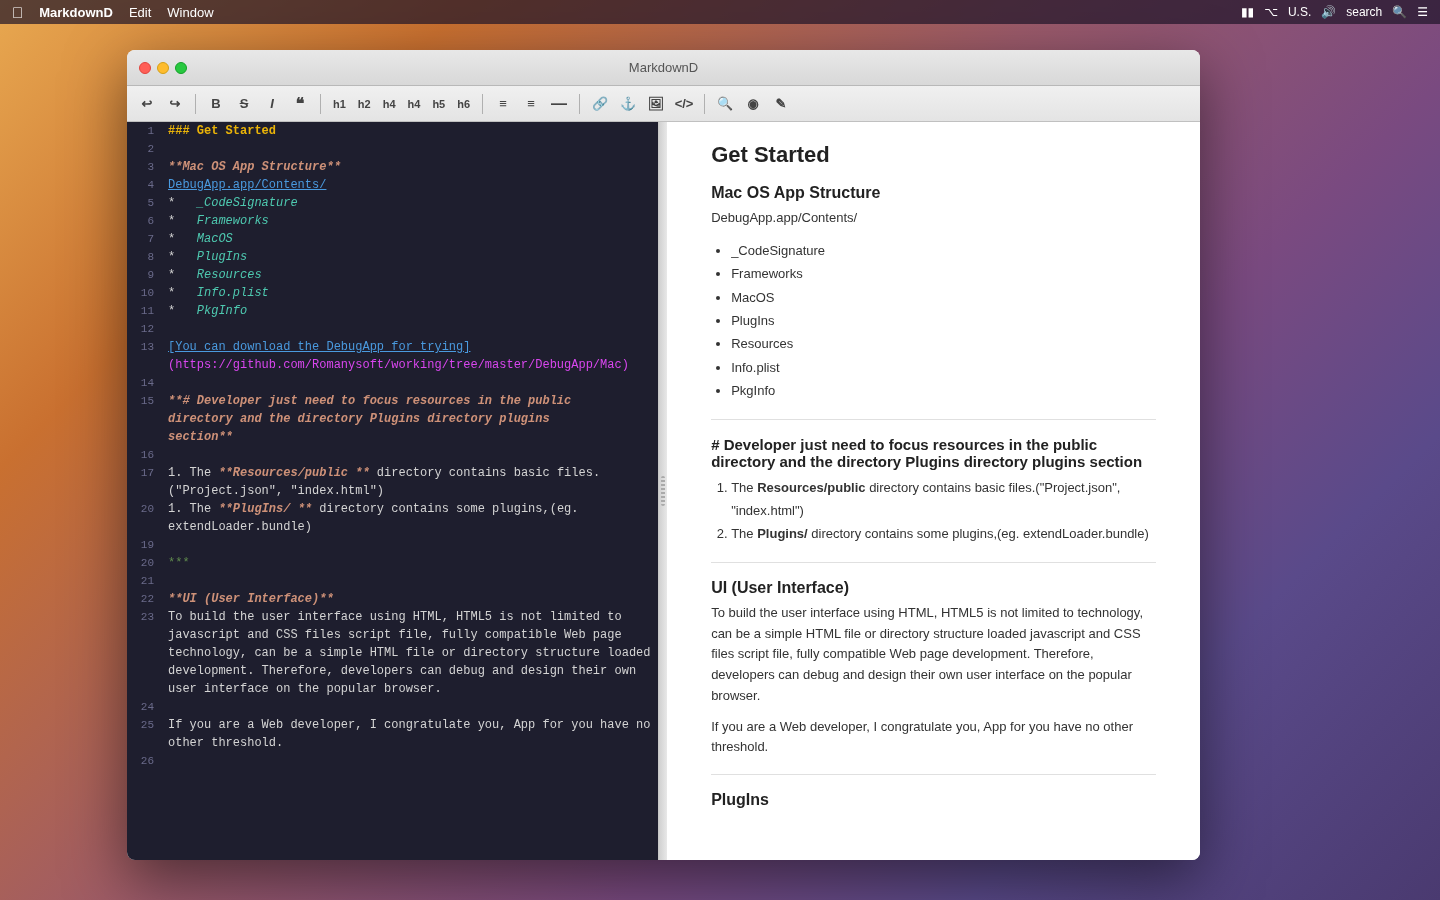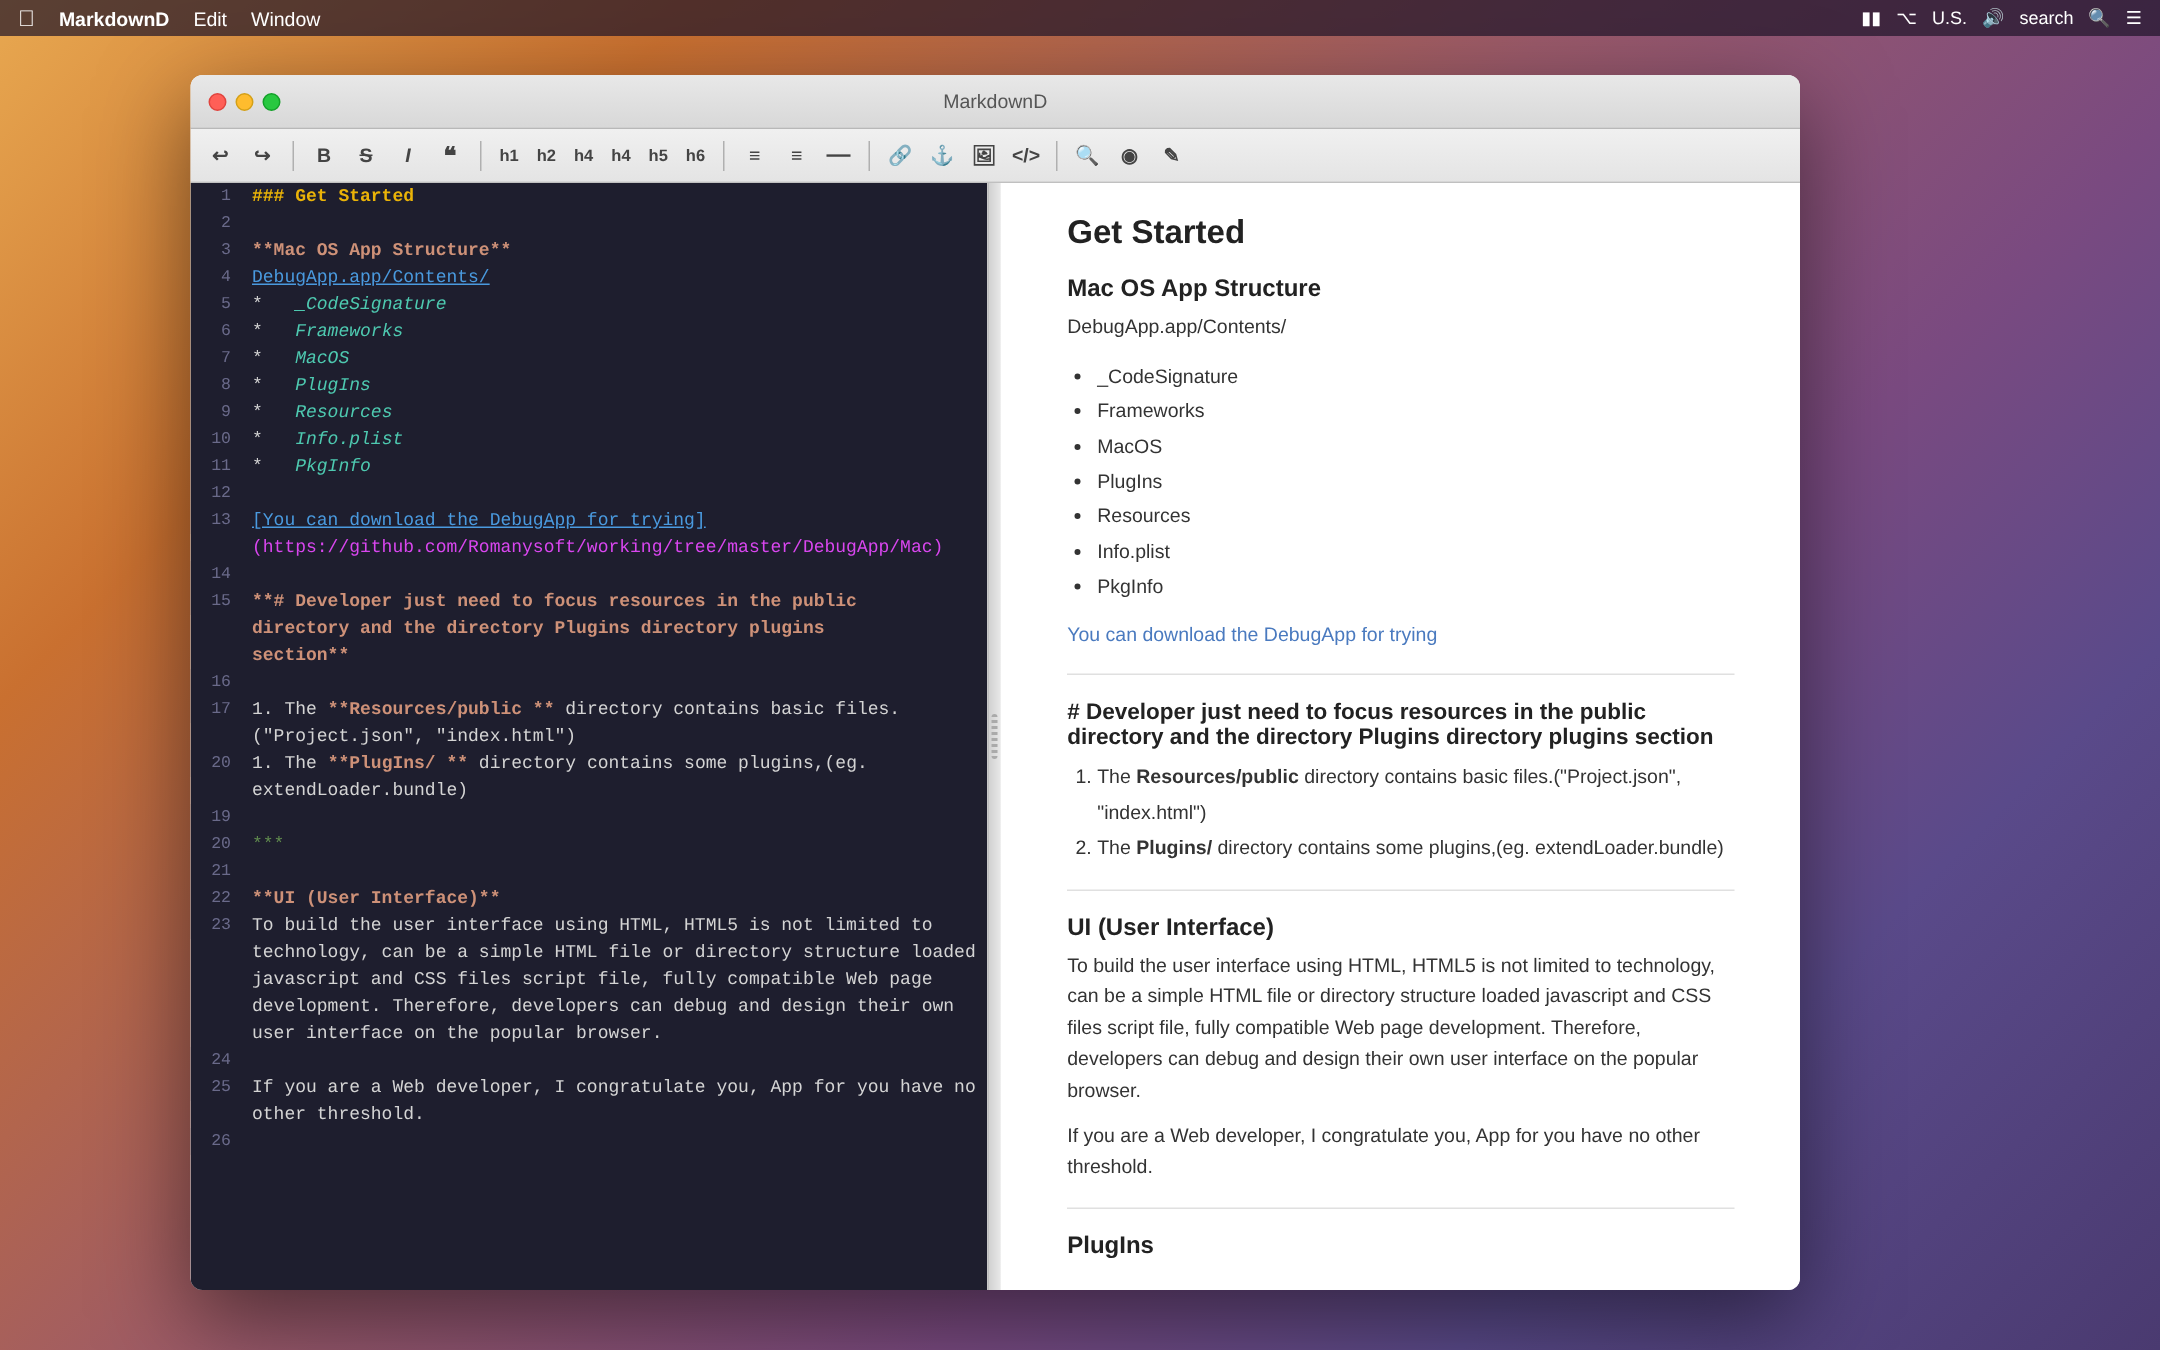--- a/index.html
+++ b/index.html
@@ -188,21 +188,21 @@
 
     .line-content {
       padding-left: 6px;
       color: #d4d4d4;
       white-space: pre-wrap;
       word-break: break-all;
     }
 
     
     .c-heading { color: #eab308; font-weight: bold; }
-    .c-bold { color: #ce9178; font-weight: bold; }
+    .c-bold { color: #ce9178; font-weight: bold; font-style: italic; }
     .c-italic { color: #4ec9b0; font-style: italic; }
     .c-link { color: #4a9adf; text-decoration: underline; }
     .c-url { color: #d946ef; }
     .c-plain { color: #d4d4d4; }
     .c-comment { color: #608b4e; }
 
     
     .preview-pane {
       width: 50%;
       background: #ffffff;
@@ -509,26 +509,26 @@
         <span class="line-content"><span class="c-bold">**UI (User Interface)**</span></span>
       </div>
 
       <div class="editor-line">
         <span class="line-number">23</span>
         <span class="line-content"><span class="c-plain">To build the user interface using HTML, HTML5 is not limited to</span></span>
       </div>
 
       <div class="editor-line">
         <span class="line-number" style="visibility:hidden;">23</span>
+        <span class="line-content"><span class="c-plain">javascript and CSS files script file, fully compatible Web page</span></span>
+      </div>
+
+      <div class="editor-line">
+        <span class="line-number" style="visibility:hidden;">23</span>
         <span class="line-content"><span class="c-plain">technology, can be a simple HTML file or directory structure loaded</span></span>
-      </div>
-
-      <div class="editor-line">
-        <span class="line-number" style="visibility:hidden;">23</span>
-        <span class="line-content"><span class="c-plain">javascript and CSS files script file, fully compatible Web page</span></span>
       </div>
 
       <div class="editor-line">
         <span class="line-number" style="visibility:hidden;">23</span>
         <span class="line-content"><span class="c-plain">development. Therefore, developers can debug and design their own</span></span>
       </div>
 
       <div class="editor-line">
         <span class="line-number" style="visibility:hidden;">23</span>
         <span class="line-content"><span class="c-plain">user interface on the popular browser.</span></span>
@@ -568,23 +568,20 @@
       <ul class="preview-ul">
         <li>_CodeSignature</li>
         <li>Frameworks</li>
         <li>MacOS</li>
         <li>PlugIns</li>
         <li>Resources</li>
         <li>Info.plist</li>
         <li>PkgInfo</li>
       </ul>
 
-      <p class="preview-p">
-        <a class="preview-link" href="#">You can download the DebugApp for trying</a>
-      </p>
 
       <hr class="preview-divider">
 
       <h3 class="preview-h3">
         # Developer just need to focus resources in the public directory and the directory Plugins directory plugins section
       </h3>
 
       <ol class="preview-ol">
         <li>The <strong>Resources/public</strong> directory contains basic files.("Project.json", "index.html")</li>
         <li>The <strong>Plugins/</strong> directory contains some plugins,(eg. extendLoader.bundle)</li>

